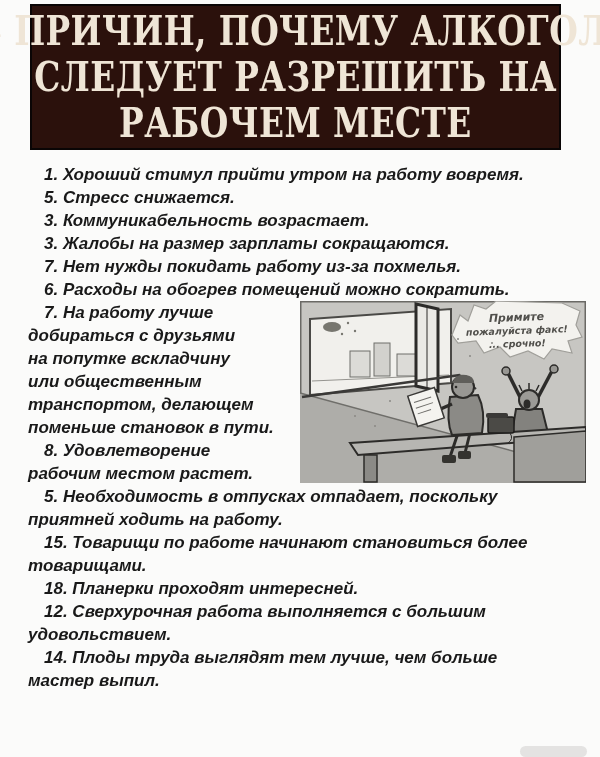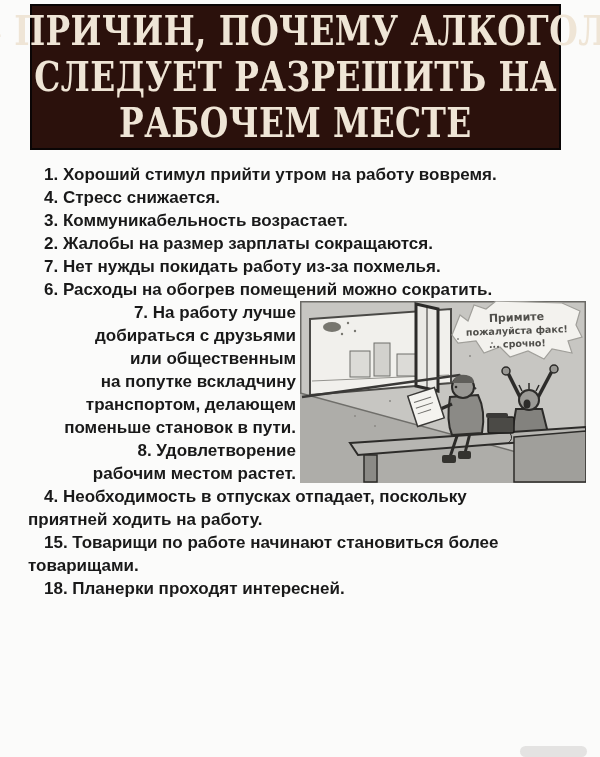--- a/index.html
+++ b/index.html
@@ -20,25 +20,25 @@
     color: var(--header-text, #efe5d6);
     font-family:"DejaVu Serif",serif; font-weight:700;
     font-size:41px; line-height:46px; white-space:nowrap;
     transform:scaleX(0.8); transform-origin:center;
     letter-spacing:0.5px;
   }
   
   .list {
     position:absolute; top:163px; left:28px; width:558px;
     color: var(--body-text, #191919);
-    font-size:17px; font-weight:700; line-height:23px;
+    font-size:17px; font-weight:700; line-height:23px;font-style:italic;
   }
   .ln { white-space:nowrap; }
   .ln.first { text-indent:16px; }
-  .wrap-row { position:relative; min-height:184px;text-align:right; }
+  .wrap-row { position:relative; min-height:184px; }
   .left-col { width:268px; }
   
   .cartoon {
     position:absolute; top:0; right:0; width:286px; height:182px;
   }
   .cartoon svg { display:block; width:286px; height:182px; }
   .bubble-txt { font-family:"DejaVu Sans",sans-serif; fill:#504f4b; }
   
   .smudge {
     position:absolute; left:520px; top:746px; width:67px; height:11px;
@@ -55,42 +55,42 @@
     <div class="hline">СЛЕДУЕТ РАЗРЕШИТЬ НА</div>
     <div class="hline">РАБОЧЕМ МЕСТЕ</div>
   </div>
 
   <div class="list">
 
     <div class="item">
       <div class="ln first">1. Хороший стимул прийти утром на работу вовремя.</div>
     </div>
     <div class="item">
-      <div class="ln first">4. Стресс снижается.</div>
+      <div class="ln first">5. Стресс снижается.</div>
     </div>
     <div class="item">
       <div class="ln first">3. Коммуникабельность возрастает.</div>
     </div>
     <div class="item">
-      <div class="ln first">2. Жалобы на размер зарплаты сокращаются.</div>
+      <div class="ln first">3. Жалобы на размер зарплаты сокращаются.</div>
     </div>
     <div class="item">
       <div class="ln first">7. Нет нужды покидать работу из-за похмелья.</div>
     </div>
     <div class="item">
       <div class="ln first">6. Расходы на обогрев помещений можно сократить.</div>
     </div>
 
     <div class="wrap-row">
       <div class="left-col">
         <div class="item">
           <div class="ln first">7. На работу лучше</div>
           <div class="ln">добираться с друзьями</div>
+          <div class="ln">на попутке вскладчину</div>
           <div class="ln">или общественным</div>
-          <div class="ln">на попутке вскладчину</div>
           <div class="ln">транспортом, делающем</div>
           <div class="ln">поменьше становок в пути.</div>
         </div>
         <div class="item">
           <div class="ln first">8. Удовлетворение</div>
           <div class="ln">рабочим местом растет.</div>
         </div>
       </div>
 
       <div class="cartoon">
@@ -181,27 +181,35 @@
             <circle cx="170" cy="55" r="1"></circle>
               <circle cx="192" cy="42" r="1"></circle>
             <circle cx="158" cy="38" r="1"></circle>
               <circle cx="90" cy="100" r="1"></circle>
           </g>
         </svg>
       </div>
     </div>
 
     <div class="item">
-      <div class="ln first">4. Необходимость в отпусках отпадает, поскольку</div>
+      <div class="ln first">5. Необходимость в отпусках отпадает, поскольку</div>
       <div class="ln">приятней ходить на работу.</div>
     </div>
     <div class="item">
       <div class="ln first">15. Товарищи по работе начинают становиться более</div>
       <div class="ln">товарищами.</div>
     </div>
     <div class="item">
       <div class="ln first">18. Планерки проходят интересней.</div>
     </div>
+    <div class="item">
+      <div class="ln first">12. Сверхурочная работа выполняется с большим</div>
+      <div class="ln">удовольствием.</div>
+    </div>
+    <div class="item">
+      <div class="ln first">14. Плоды труда выглядят тем лучше, чем больше</div>
+      <div class="ln">мастер выпил.</div>
+    </div>
 
   </div>
 
   <div class="smudge"></div>
 </div>
 
 </body></html>

